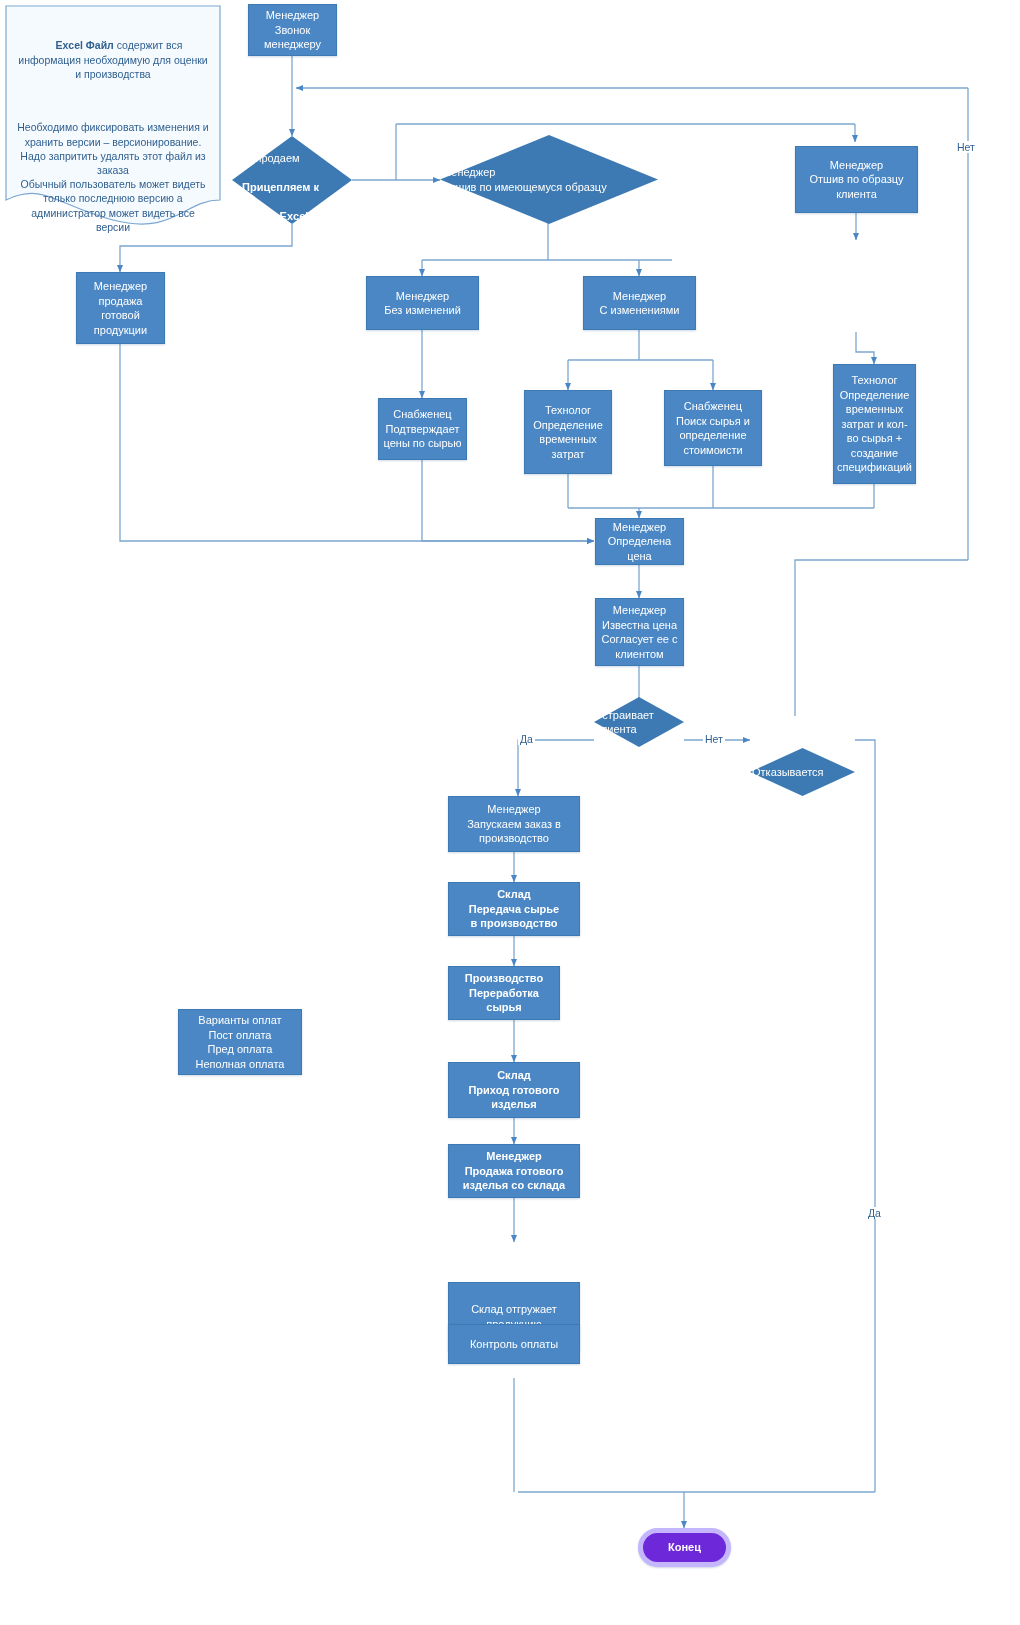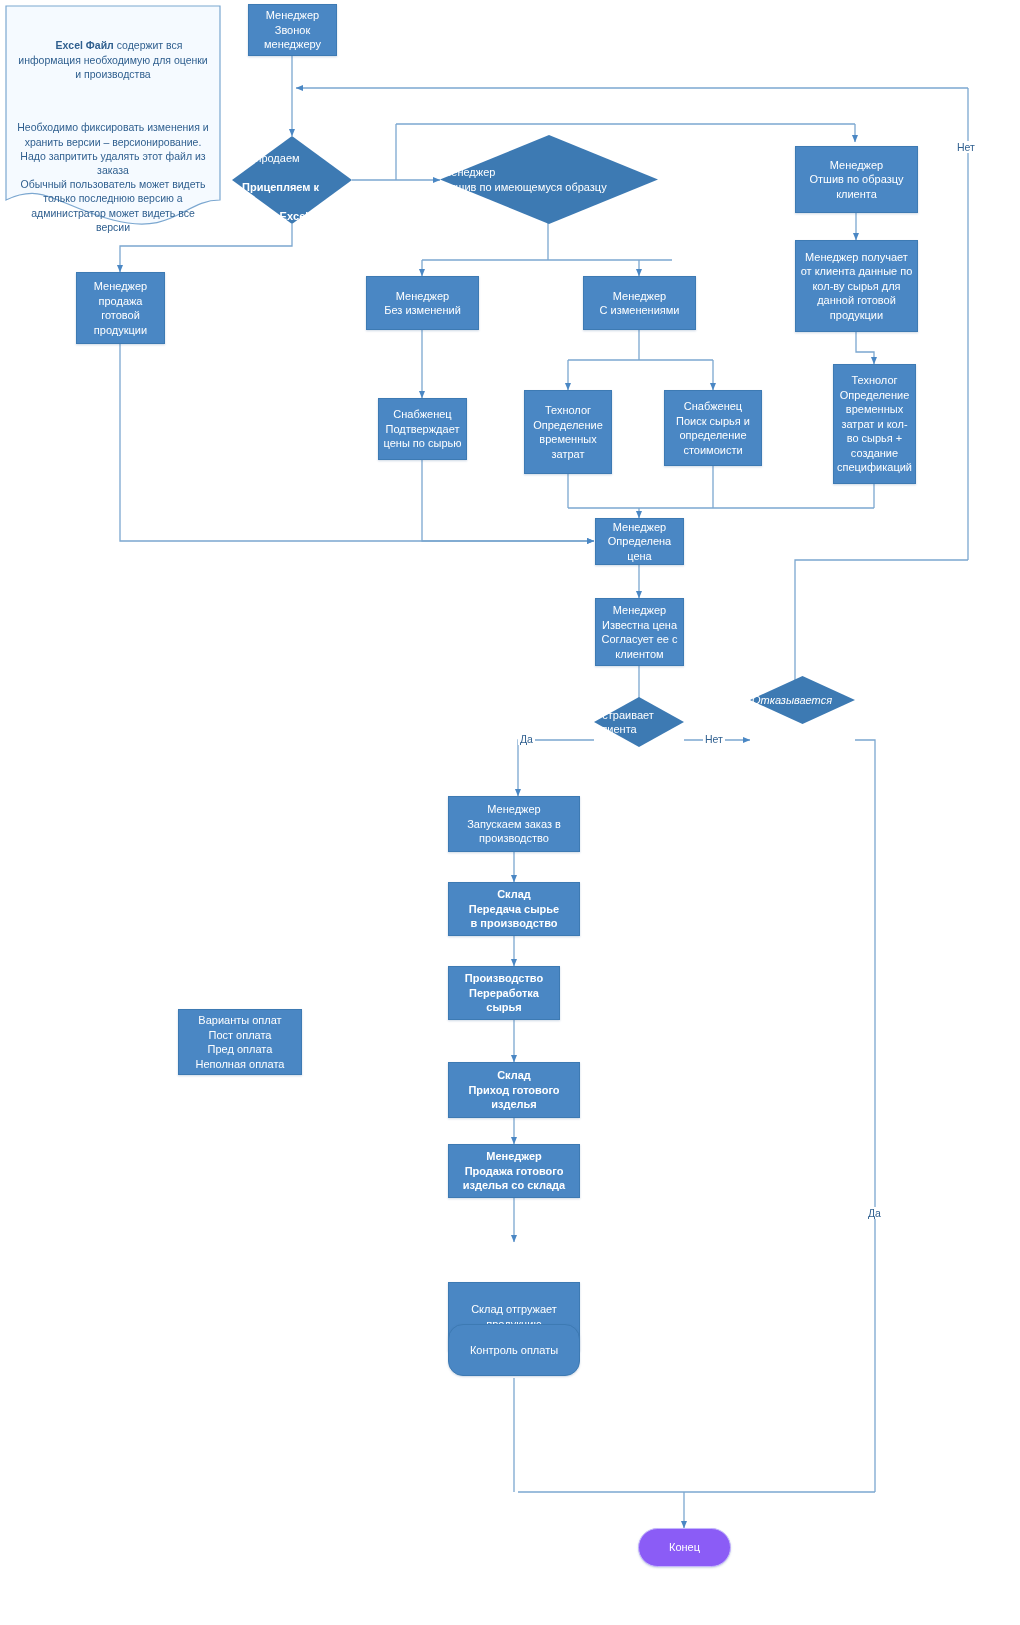--- a/index.html
+++ b/index.html
@@ -34,22 +34,23 @@
     background:#4a87c4;
     border:1px solid #3d7ab3;
     z-index:3;
     padding:2px 3px;
     white-space:pre-line;
     box-shadow:0 1px 2px rgba(60,100,150,.25);
   }
   .node.bold{ font-weight:bold;text-align:center; }
   .node.terminator{
     border-radius:40px;
-    background:#8b5cf6;
-    border:1px solid #c4b5fd;
+    background:#6d28d9;
+    border:5px solid #c4b5fd;
+    font-weight:bold;
   }
   .diamond{
     position:absolute;
     z-index:3;
     display:flex;
     align-items:center;
     justify-content:center;
   }
   .diamond .dshape{
     position:absolute;
@@ -214,21 +215,20 @@
 
   <div class="diamond" style="left:440px; top:135px; width:218px; height:89px;">
     <div class="dshape"></div>
     <div class="dtext">Менеджер
 Отшив по имеющемуся образцу</div>
   </div>
 
   <div class="node" style="left:795px; top:146px; width:123px; height:67px;">Менеджер
 Отшив по образцу клиента</div>
 
-  <div class="node" style="left:795px; top:240px; width:123px; height:92px;">Менеджер получает от клиента данные по кол-ву сырья для данной готовой продукции</div>
 
   <div class="node" style="left:76px; top:272px; width:89px; height:72px;">Менеджер
 продажа готовой продукции</div>
 
   <div class="node" style="left:366px; top:276px; width:113px; height:54px;">Менеджер
 Без изменений</div>
 
   <div class="node" style="left:583px; top:276px; width:113px; height:54px;">Менеджер
 С изменениями</div>
 
@@ -249,21 +249,21 @@
 
   <div class="node" style="left:595px; top:598px; width:89px; height:68px;">Менеджер
 Известна цена
 Согласует ее с клиентом</div>
 
   <div class="diamond" style="left:594px; top:697px; width:90px; height:50px;">
     <div class="dshape"></div>
     <div class="dtext">Устраивает клиента</div>
   </div>
 
-  <div class="diamond" style="left:750px; top:676px; width:105px; height:48px;font-style:italic;">
+  <div class="diamond" style="left:750px; top:748px; width:105px; height:48px;">
     <div class="dshape"></div>
     <div class="dtext">Отказывается</div>
   </div>
 
   <div class="node" style="left:448px; top:796px; width:132px; height:56px;">Менеджер
 Запускаем заказ в производство</div>
 
   <div class="node bold" style="left:448px; top:882px; width:132px; height:54px;">Склад
 Передача сырье
 в производство</div>
@@ -272,21 +272,21 @@
 Переработка сырья</div>
 
   <div class="node bold" style="left:448px; top:1062px; width:132px; height:56px;">Склад
 Приход готового изделья</div>
 
   <div class="node bold" style="left:448px; top:1144px; width:132px; height:54px;">Менеджер
 Продажа готового изделья со склада</div>
 
   <div class="node" style="left:448px; top:1242px; width:132px; height:69px;margin-top:40px;">Склад отгружает продукцию</div>
 
-  <div class="node" style="left:448px; top:1324px; width:132px; height:52px;border-radius:15px;">Контроль оплаты</div>
+  <div class="node" style="left:448px; top:1324px; width:132px; height:40px;">Контроль оплаты</div>
 
   <div class="node" style="left:178px; top:1009px; width:124px; height:66px;">Варианты оплат
 Пост оплата
 Пред оплата
 Неполная оплата</div>
 
   <div class="node terminator" style="left:638px; top:1528px; width:93px; height:39px;">Конец</div>
 
   <div class="edge-label" style="left:955px; top:141px;">Нет</div>
   <div class="edge-label" style="left:518px; top:733px;">Да</div>

